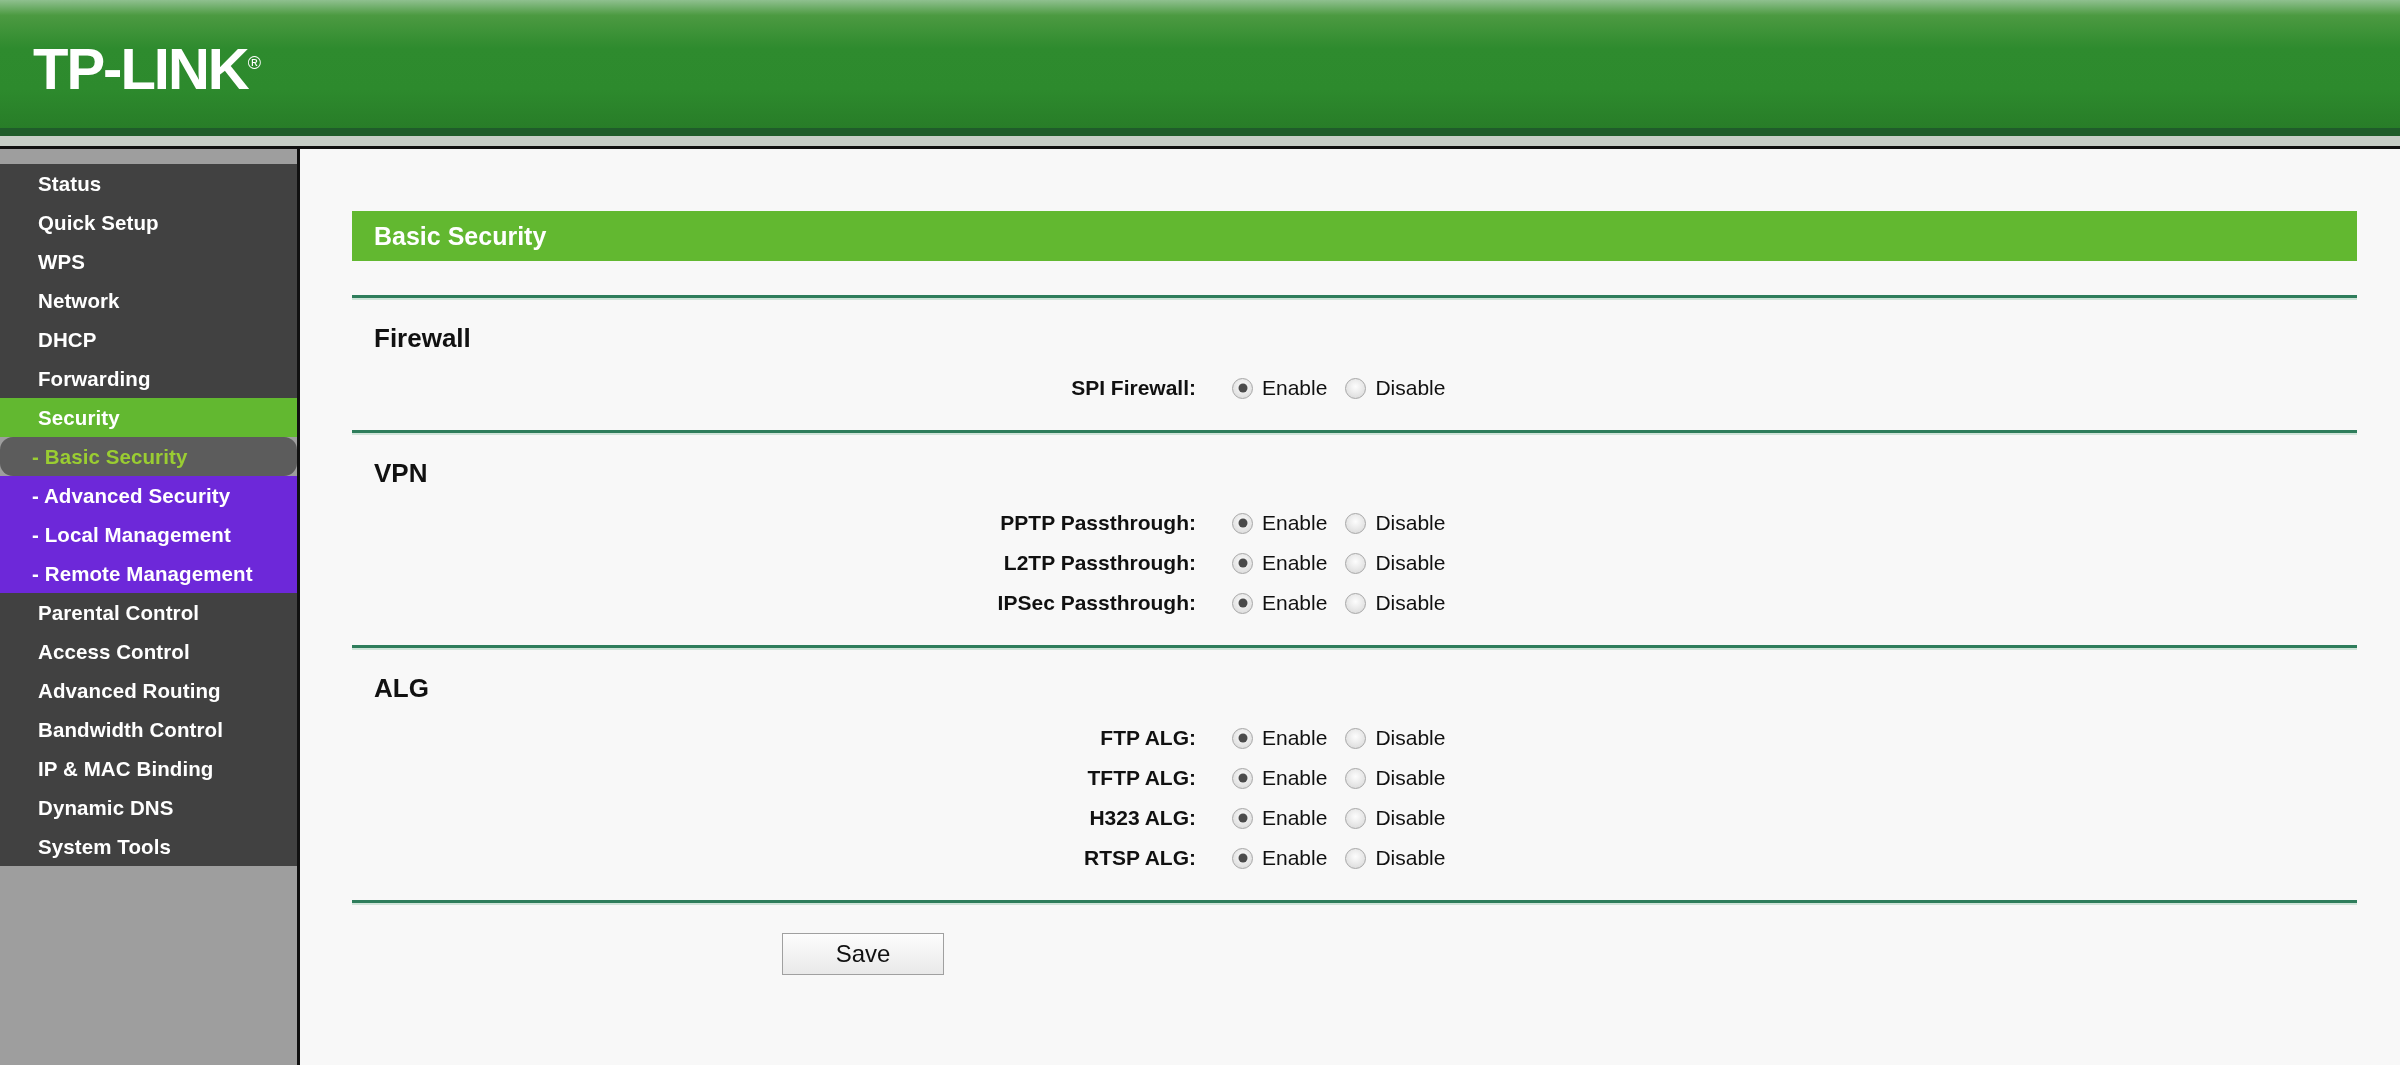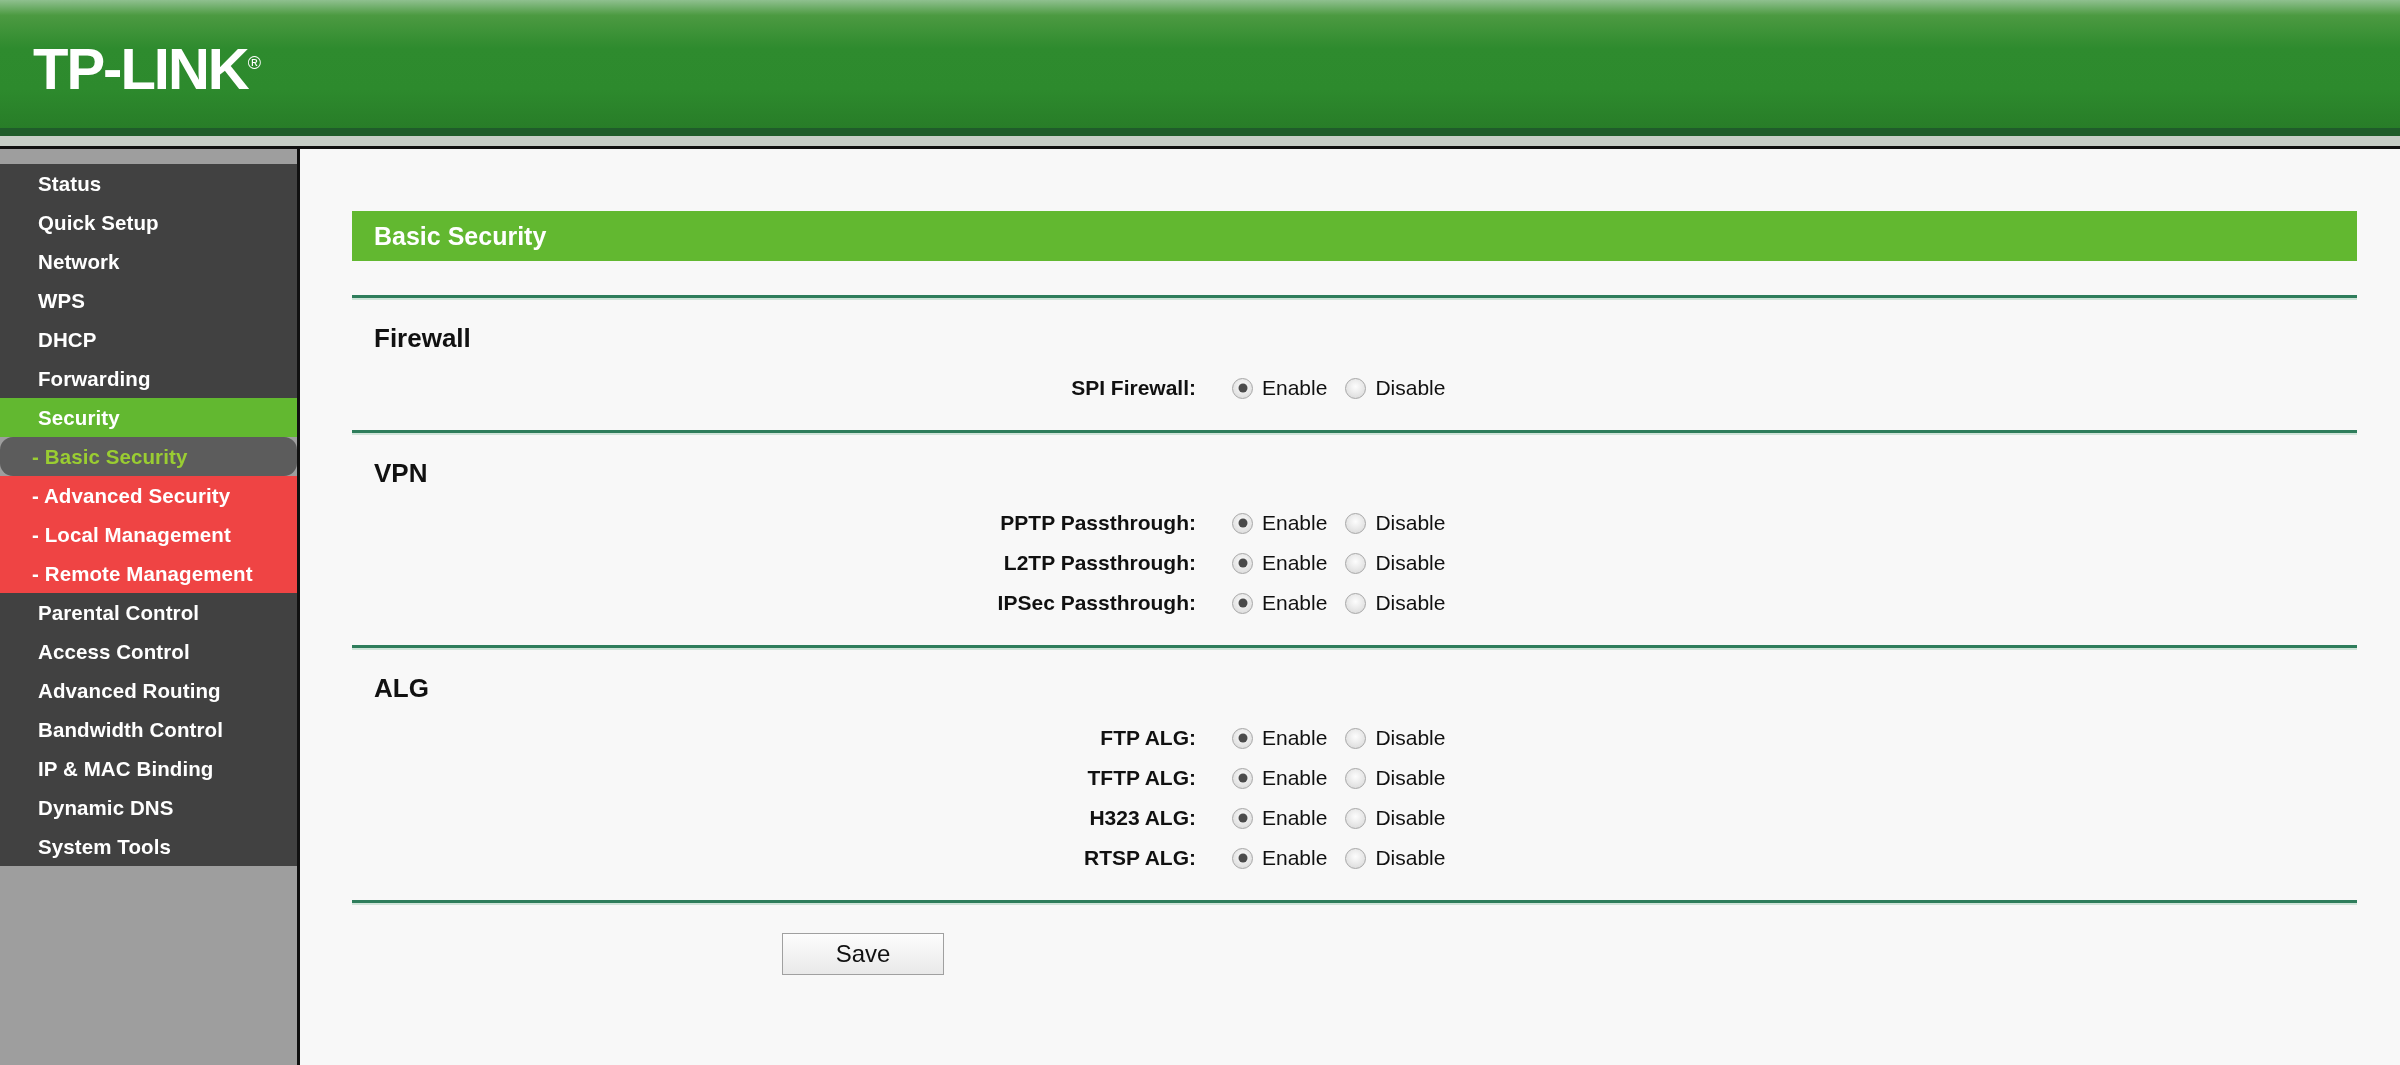--- a/index.html
+++ b/index.html
@@ -81,21 +81,21 @@
     color: #ffffff;
     font-size: 20.5px;
     font-weight: bold;
     display: flex;
     align-items: center;
     padding-left: 38px;
     width: 297px;
     letter-spacing: 0.1px;
   }
   .menu-item.sub {
-    background: #ef4444;
+    background: #6d28d9;
     padding-left: 32px;
   }
   .menu-item.active {
     background: #62b830;
     color: #ffffff;
   }
   .menu-item.sub.current {
     background: #5c5c5c;
     color: #9acd32;
     border-radius: 13px;
@@ -222,22 +222,22 @@
 </div>
 <div class="header-strip-dark"></div>
 <div class="header-strip-light"></div>
 <div class="header-strip-black"></div>
 
 <div class="body-wrap">
 
   <nav class="sidebar" id="sidebar">
       <div class="menu-item">Status</div>
       <div class="menu-item">Quick Setup</div>
+      <div class="menu-item">WPS</div>
       <div class="menu-item">Network</div>
-      <div class="menu-item">WPS</div>
       <div class="menu-item">DHCP</div>
       <div class="menu-item">Forwarding</div>
       <div class="menu-item active">Security</div>
       <div class="menu-item sub current">- Basic Security</div>
       <div class="menu-item sub">- Advanced Security</div>
       <div class="menu-item sub">- Local Management</div>
       <div class="menu-item sub">- Remote Management</div>
       <div class="menu-item">Parental Control</div>
       <div class="menu-item">Access Control</div>
       <div class="menu-item">Advanced Routing</div>

